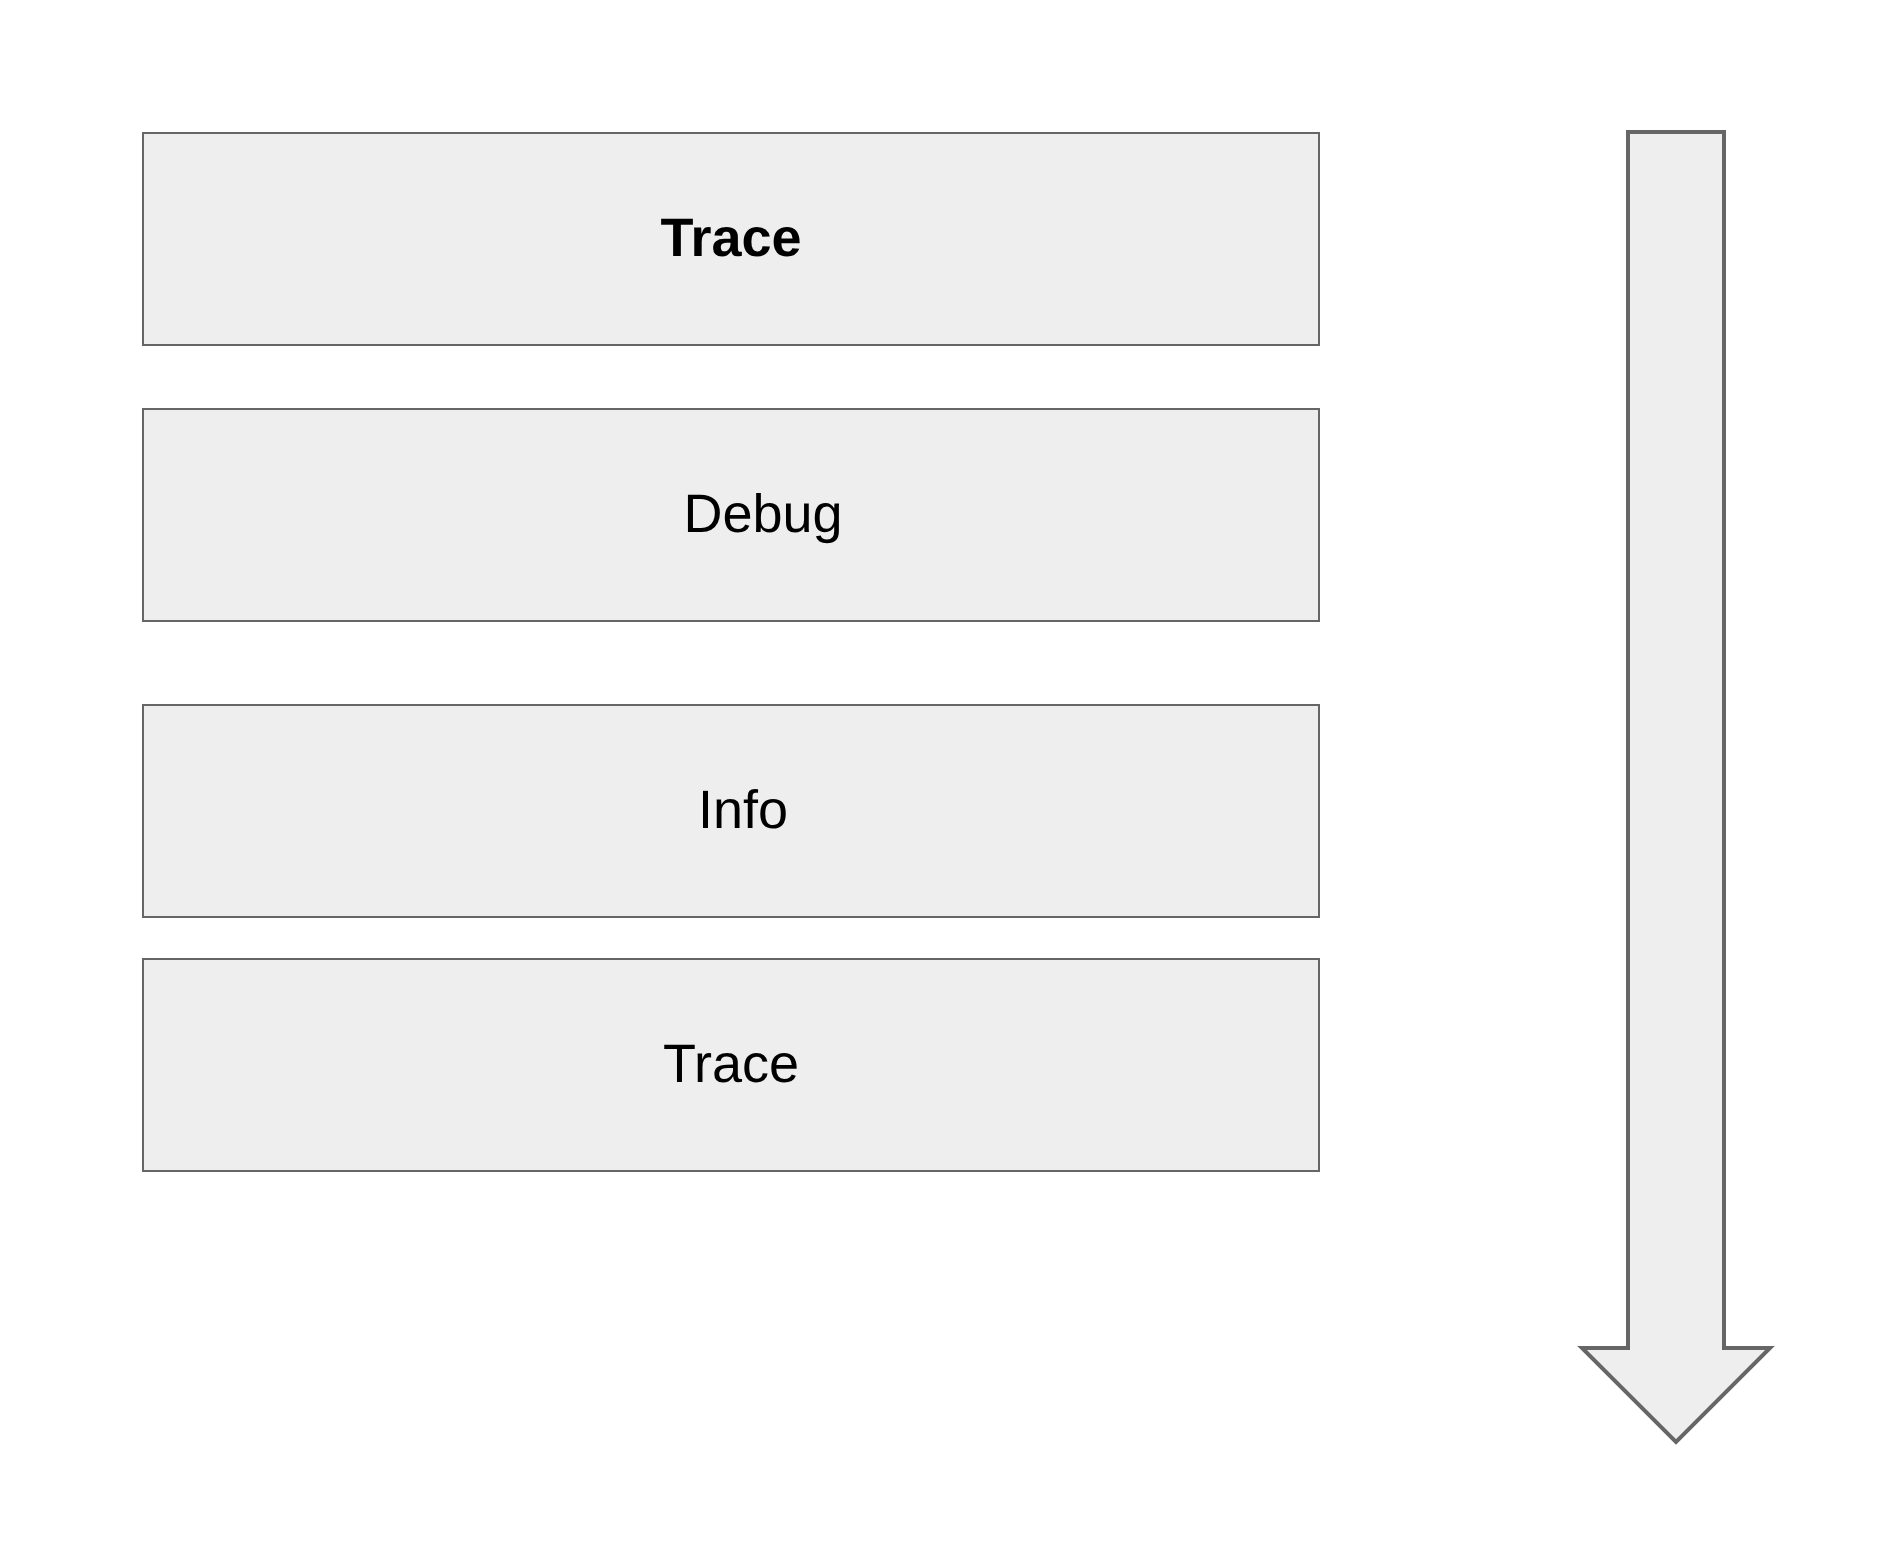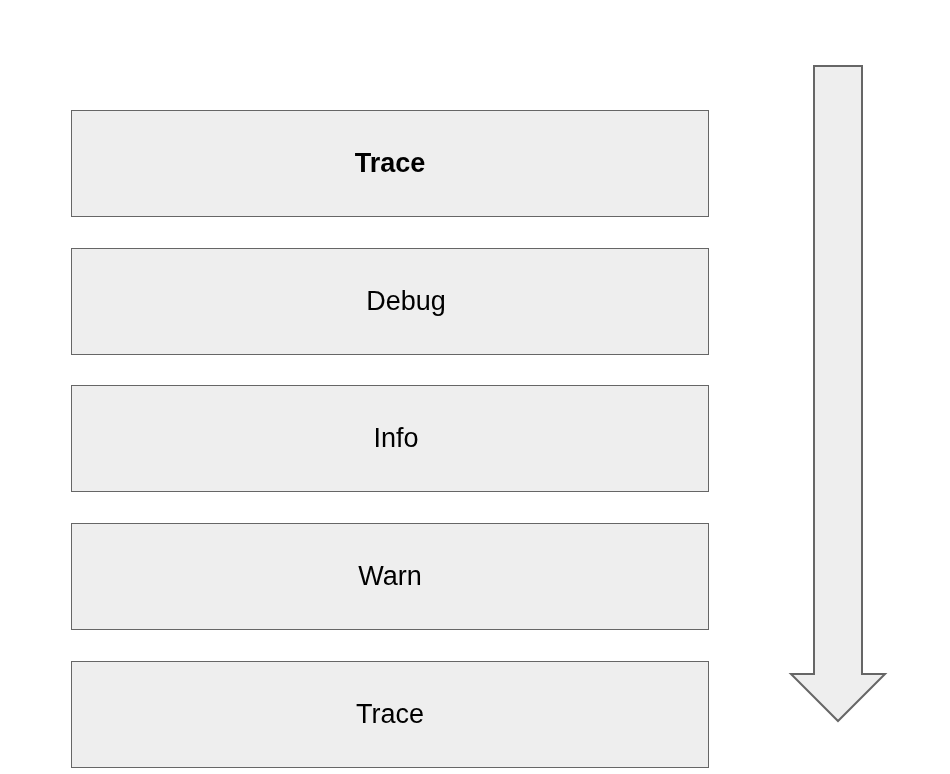--- a/index.html
+++ b/index.html
@@ -11,36 +11,35 @@
   .canvas {
     position: relative;
     width: 950px;
     height: 774px;
     background: #ffffff;
     overflow: hidden;
   }
   .level-box {
     position: absolute;
     left: 71px;
-    width: 638px;
+    width: 589px;
     height: 107px;
     box-sizing: border-box;
     background: #eeeeee;
     border: 1.5px solid #666666;
     display: flex;
     align-items: center;
     justify-content: center;
     font-size: 27px;
     color: #000000;
-    margin-top: 44px;
   }
   .level-box.bold { font-weight: bold; }
   .level-box:nth-of-type(1) { top: 66px; }
   .level-box:nth-of-type(2) { top: 204px; padding-left: 32px; }
-  .level-box:nth-of-type(3) { top: 341px; padding-left: 12px; }
+  .level-box:nth-of-type(3) { top: 352px; padding-left: 12px; }
   .level-box:nth-of-type(4) { top: 479px; }
   .level-box:nth-of-type(5) { top: 617px; }
   .severity-arrow {
     position: absolute;
     left: 791px;
     top: 66px;
     overflow: visible;
   }
 </style>
 </head>
@@ -53,23 +52,20 @@
   </div>
 
   <div class="level-box">
     <span>Debug</span>
   </div>
 
   <div class="level-box">
     <span>Info</span>
   </div>
 
-  <div class="level-box">
-    <span>Warn</span>
-  </div>
 
   <div class="level-box">
     <span>Trace</span>
   </div>
 
   <svg class="severity-arrow" width="94" height="655" viewBox="0 0 94 655" xmlns="http://www.w3.org/2000/svg">
     <polygon points="23,0 71,0 71,608 94,608 47,655 0,608 23,608" fill="#eeeeee" stroke="#666666" stroke-width="2" stroke-linejoin="miter"></polygon>
   </svg>
 
 </div>

